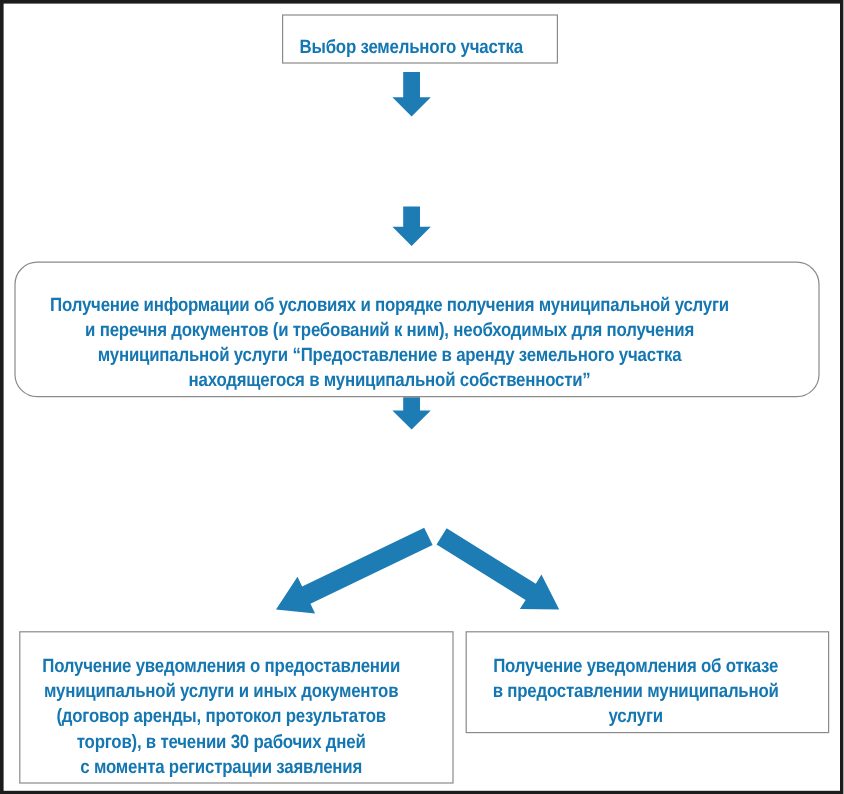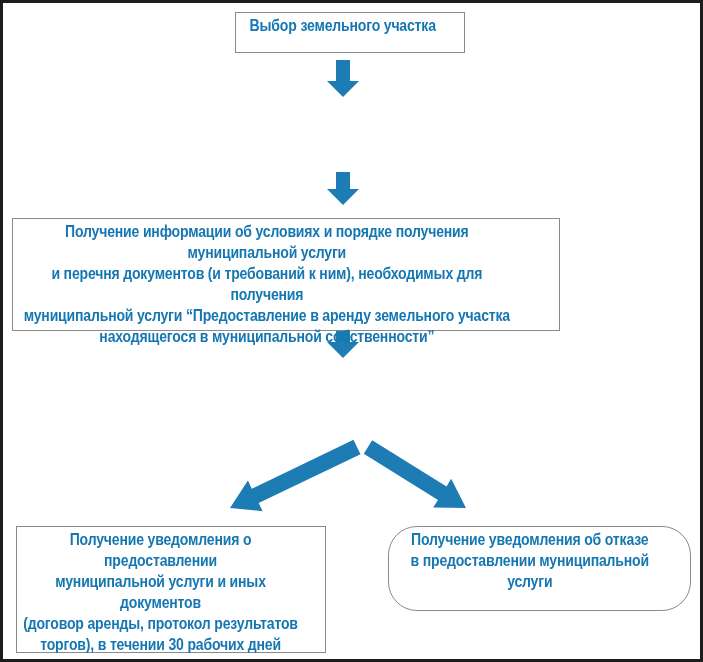--- a/index.html
+++ b/index.html
@@ -16,21 +16,21 @@
     position:absolute;left:0;top:0;
     width:697px;height:656px;
     pointer-events:none;
   }
   .arr{fill:var(--arrow-blue,#1e7cb4);}
   .node{
     position:absolute;
     box-sizing:border-box;
     border:1px solid var(--box-border,#8a8a8a);
     background:#fff;
-    display:flex;align-items:flex-start;justify-content:center;
+    display:flex;align-items:flex-end;justify-content:center;
     text-align:center;
     color:var(--text-blue,#1577b2);
     font-weight:bold;
     font-size:16px;
     line-height:21px;
     letter-spacing:-0.2px;
     padding:2px 4px;
   }
   .node .txt{
     display:block;
@@ -52,35 +52,35 @@
     <polygon class="arr" points="336,331 350,331 350,342 359,342 343,358 327,342 336,342"></polygon>
     <polygon class="arr" points="353.5,439.8 251.8,488.7 247.9,480.6 230,508 262.6,511.2 258.7,503.1 360.5,454.2"></polygon>
     <polygon class="arr" points="372.2,440.2 446.5,486.4 451.2,478.8 466,508 433.2,507.6 438,500 363.8,453.8"></polygon>
   </svg>
 
   <div class="node" style="left:232px;top:9px;width:230px;height:41px;">
     <span class="txt">Выбор земельного участка</span>
   </div>
 
 
-  <div class="node" style="left:9px;top:215px;width:548px;height:113px;">
+  <div class="node" style="left:9px;top:215px;width:671px;height:113px;border-radius:19px;">
     <span class="txt">Получение информации об условиях и порядке получения муниципальной услуги
 и перечня документов (и требований к ним), необходимых для получения
 муниципальной услуги “Предоставление в аренду земельного участка
 находящегося в муниципальной собственности”</span>
   </div>
 
 
-  <div class="node" style="left:13px;top:523px;width:310px;height:127px;">
+  <div class="node" style="left:13px;top:523px;width:362px;height:127px;">
     <span class="txt">Получение уведомления о предоставлении
 муниципальной услуги и иных документов
 (договор аренды, протокол результатов
 торгов), в течении 30 рабочих дней
 с момента регистрации заявления</span>
   </div>
 
-  <div class="node" style="left:385px;top:523px;width:303px;height:85px;border-radius:29px;">
+  <div class="node" style="left:385px;top:523px;width:303px;height:85px;">
     <span class="txt">Получение уведомления об отказе
 в предоставлении муниципальной
 услуги</span>
   </div>
 
 </div>
 
 </body></html>

